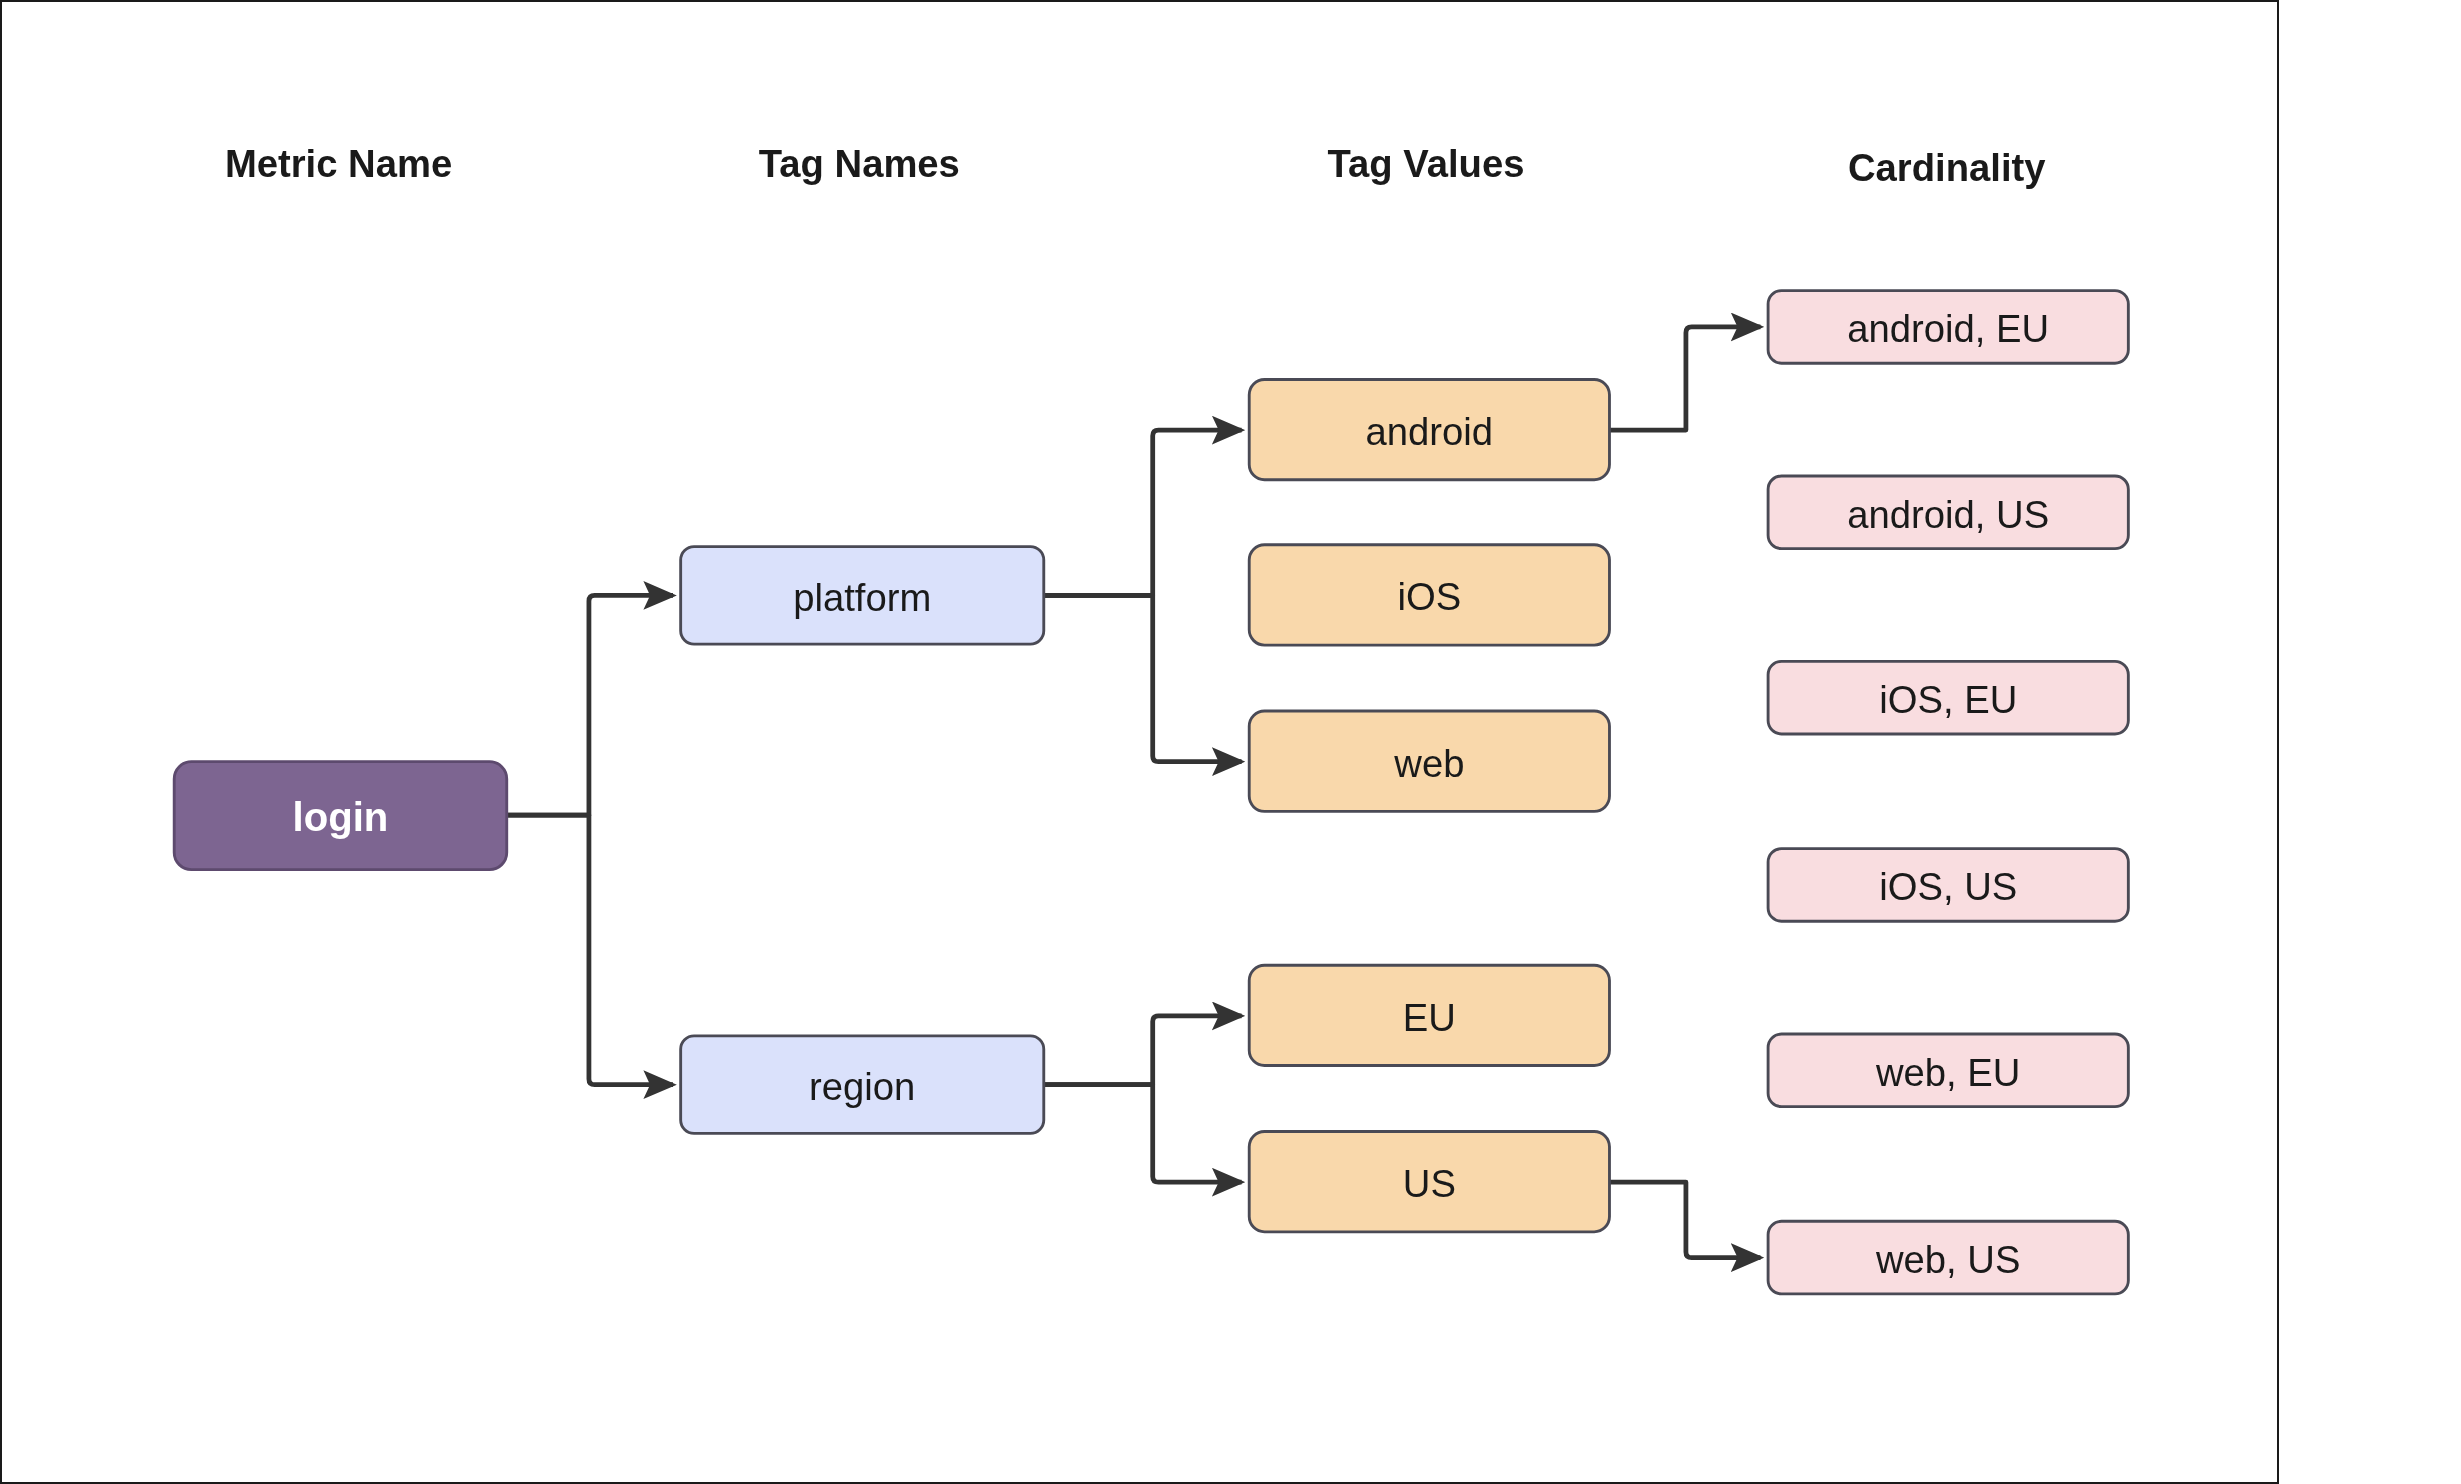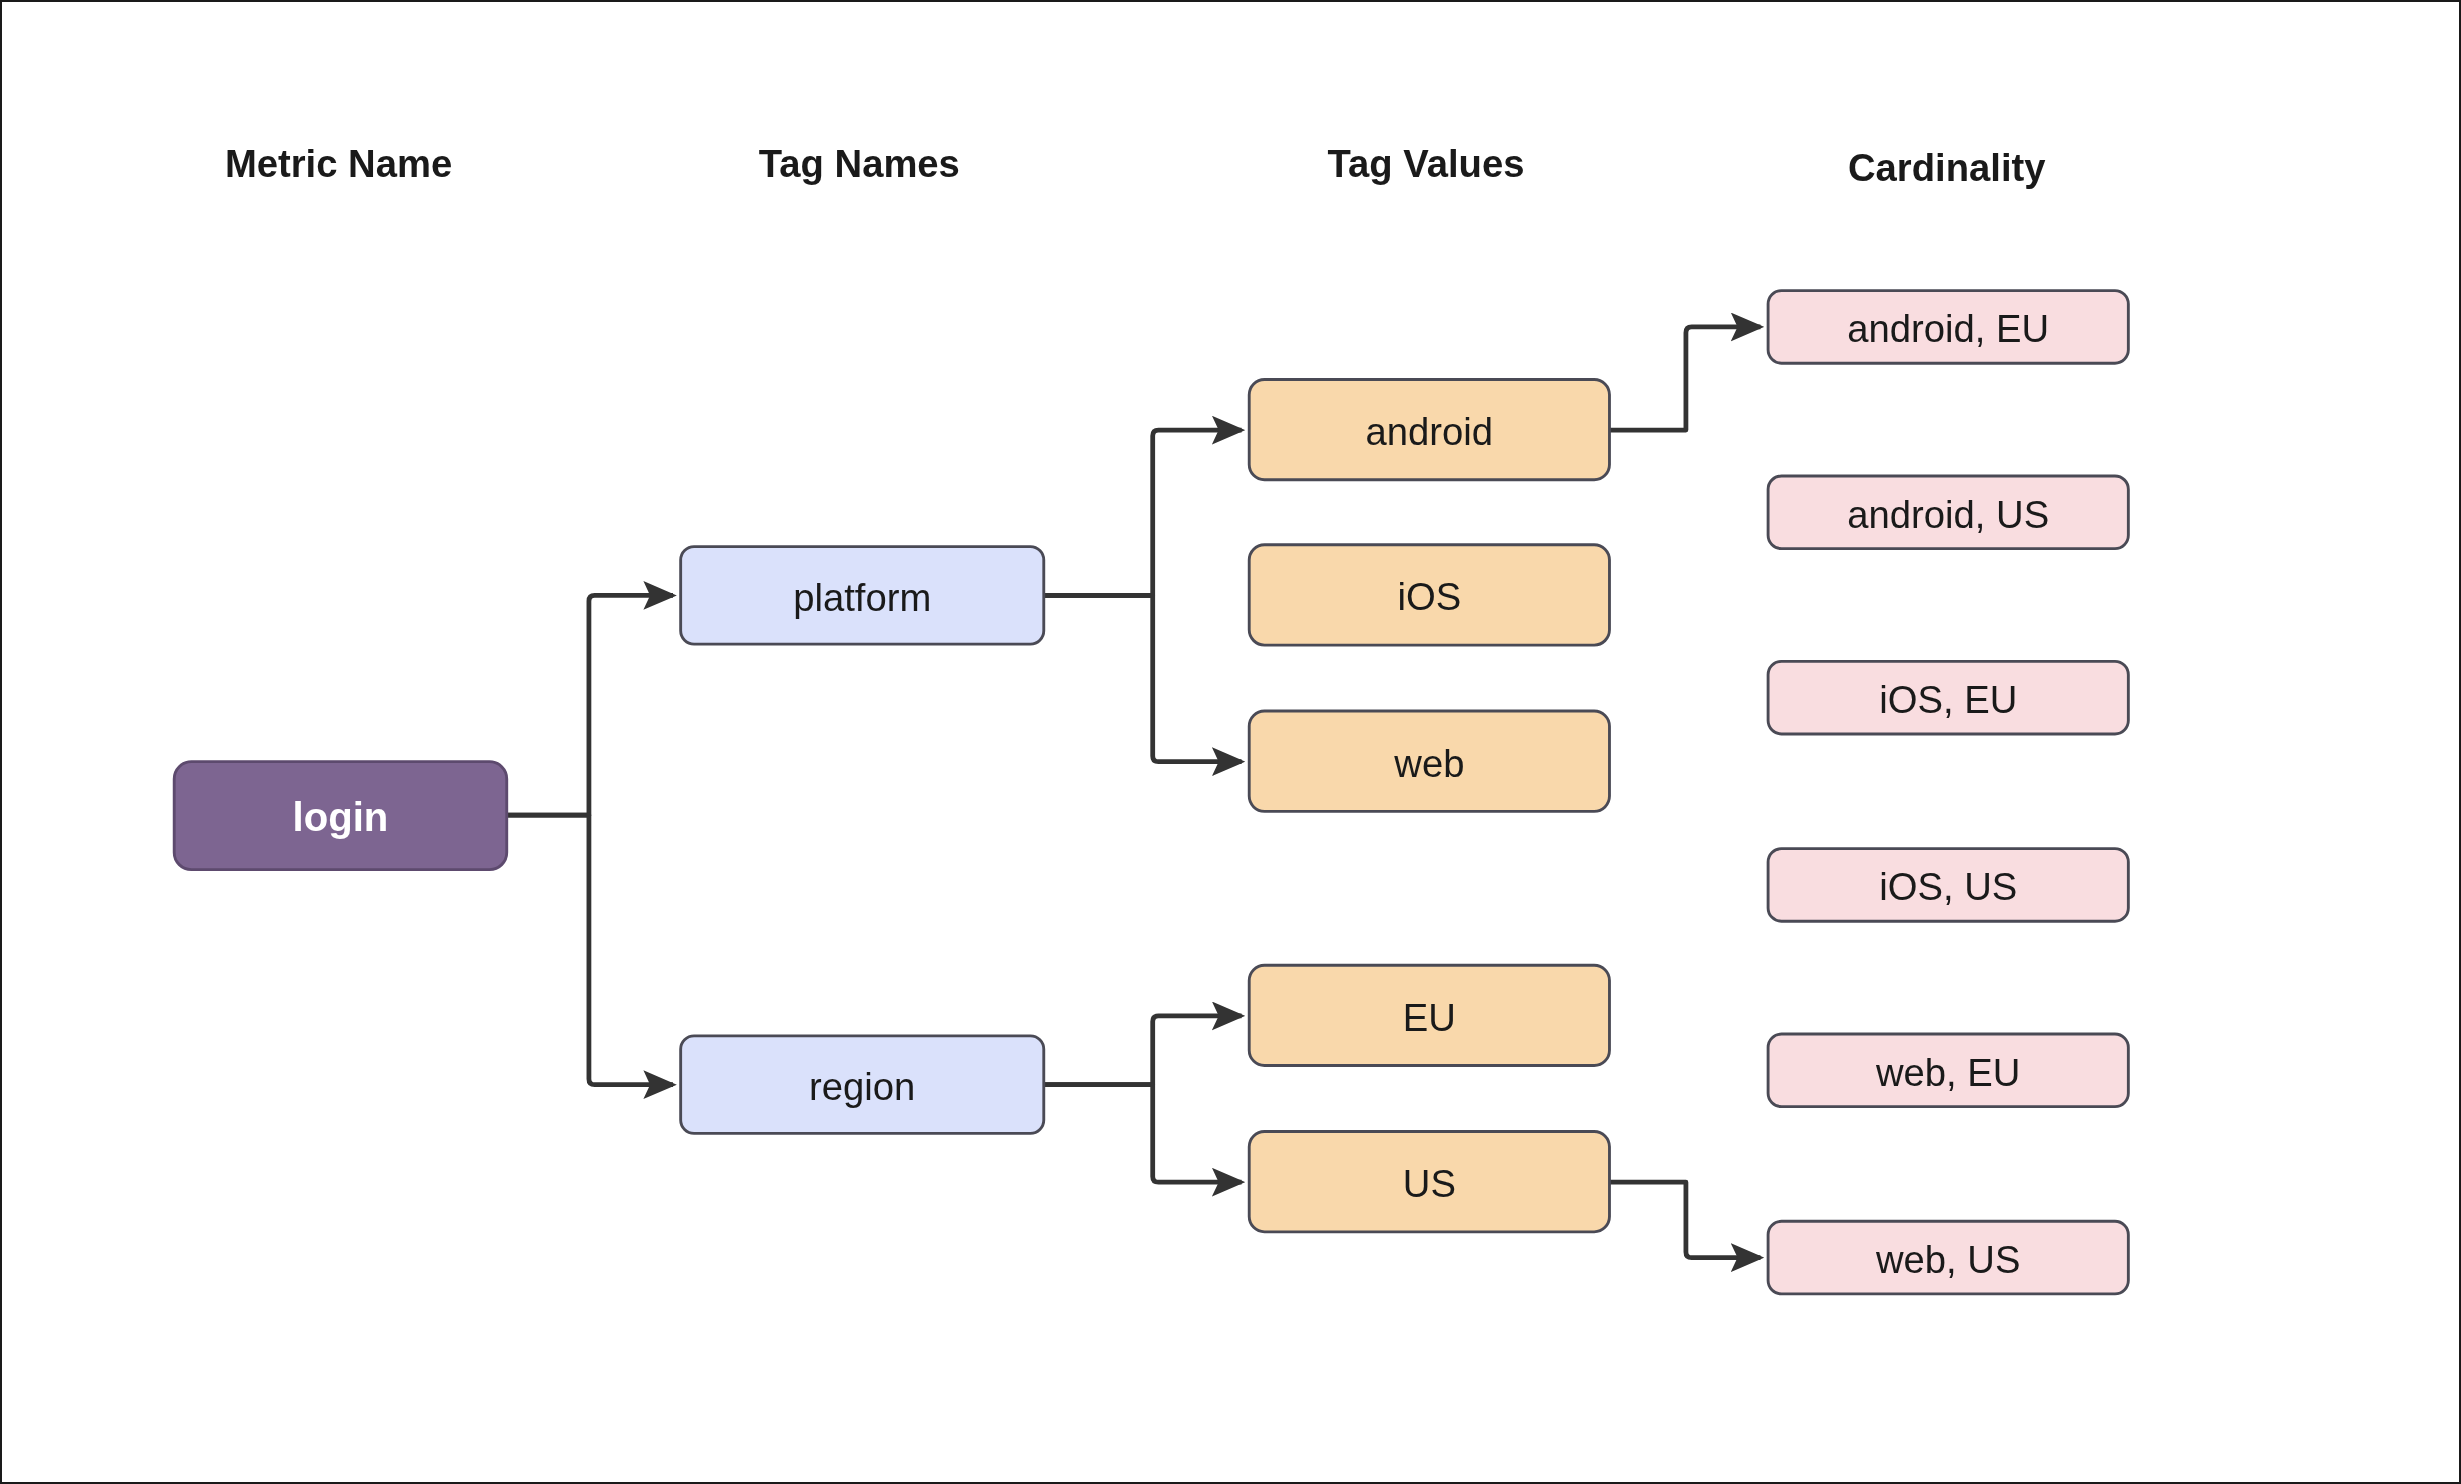--- a/index.html
+++ b/index.html
@@ -6,21 +6,21 @@
   html, body {
     margin: 0;
     padding: 0;
     background: #ffffff;
   }
   body {
     font-family: "Liberation Sans", sans-serif;
   }
   #canvas {
     position: relative;
-    width: 2461px;
+    width: 2279px;
     height: 1484px;
     background: #ffffff;
     box-sizing: border-box;
     border: 2.9px solid #1a1a1a;
     overflow: hidden;
     text-align: center;
   }
   #diagram-svg {
     position: absolute;
     left: 0;

